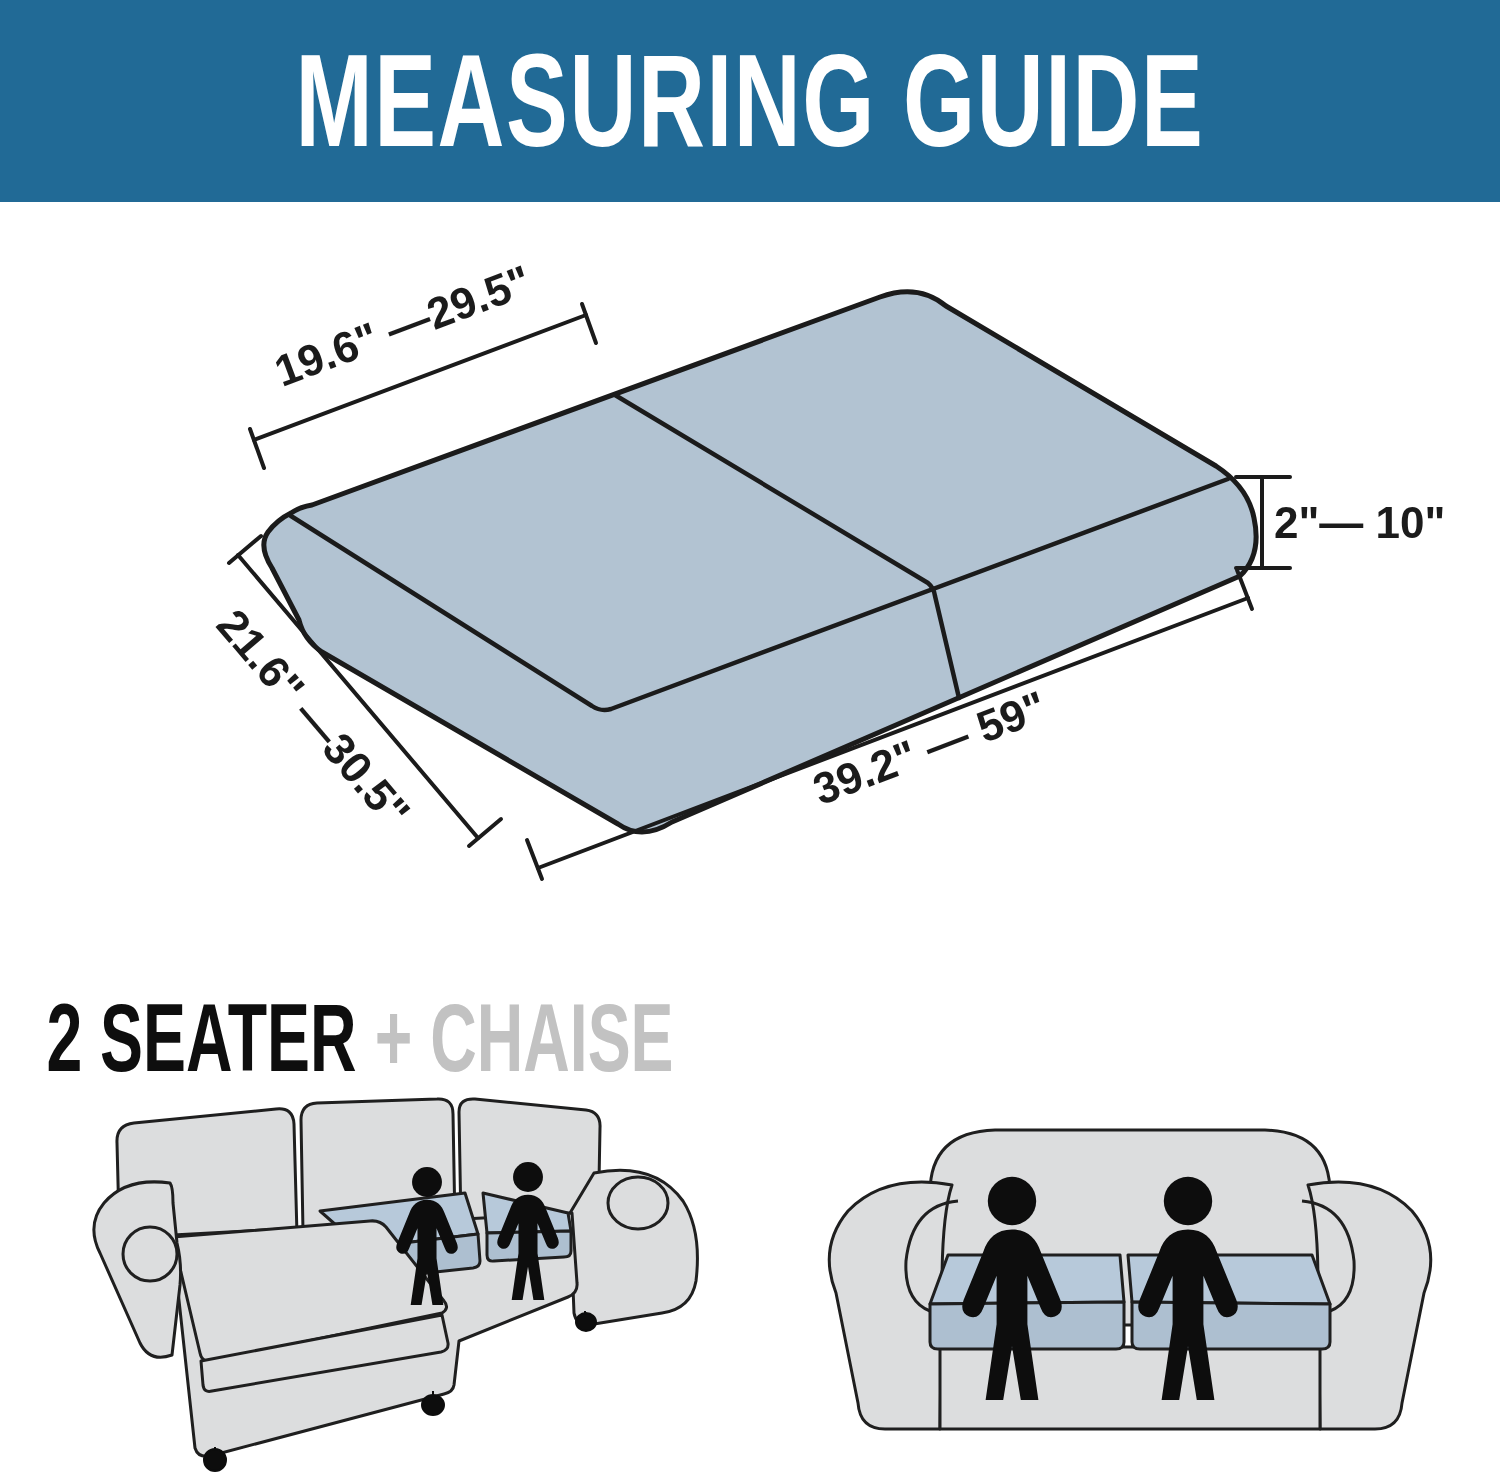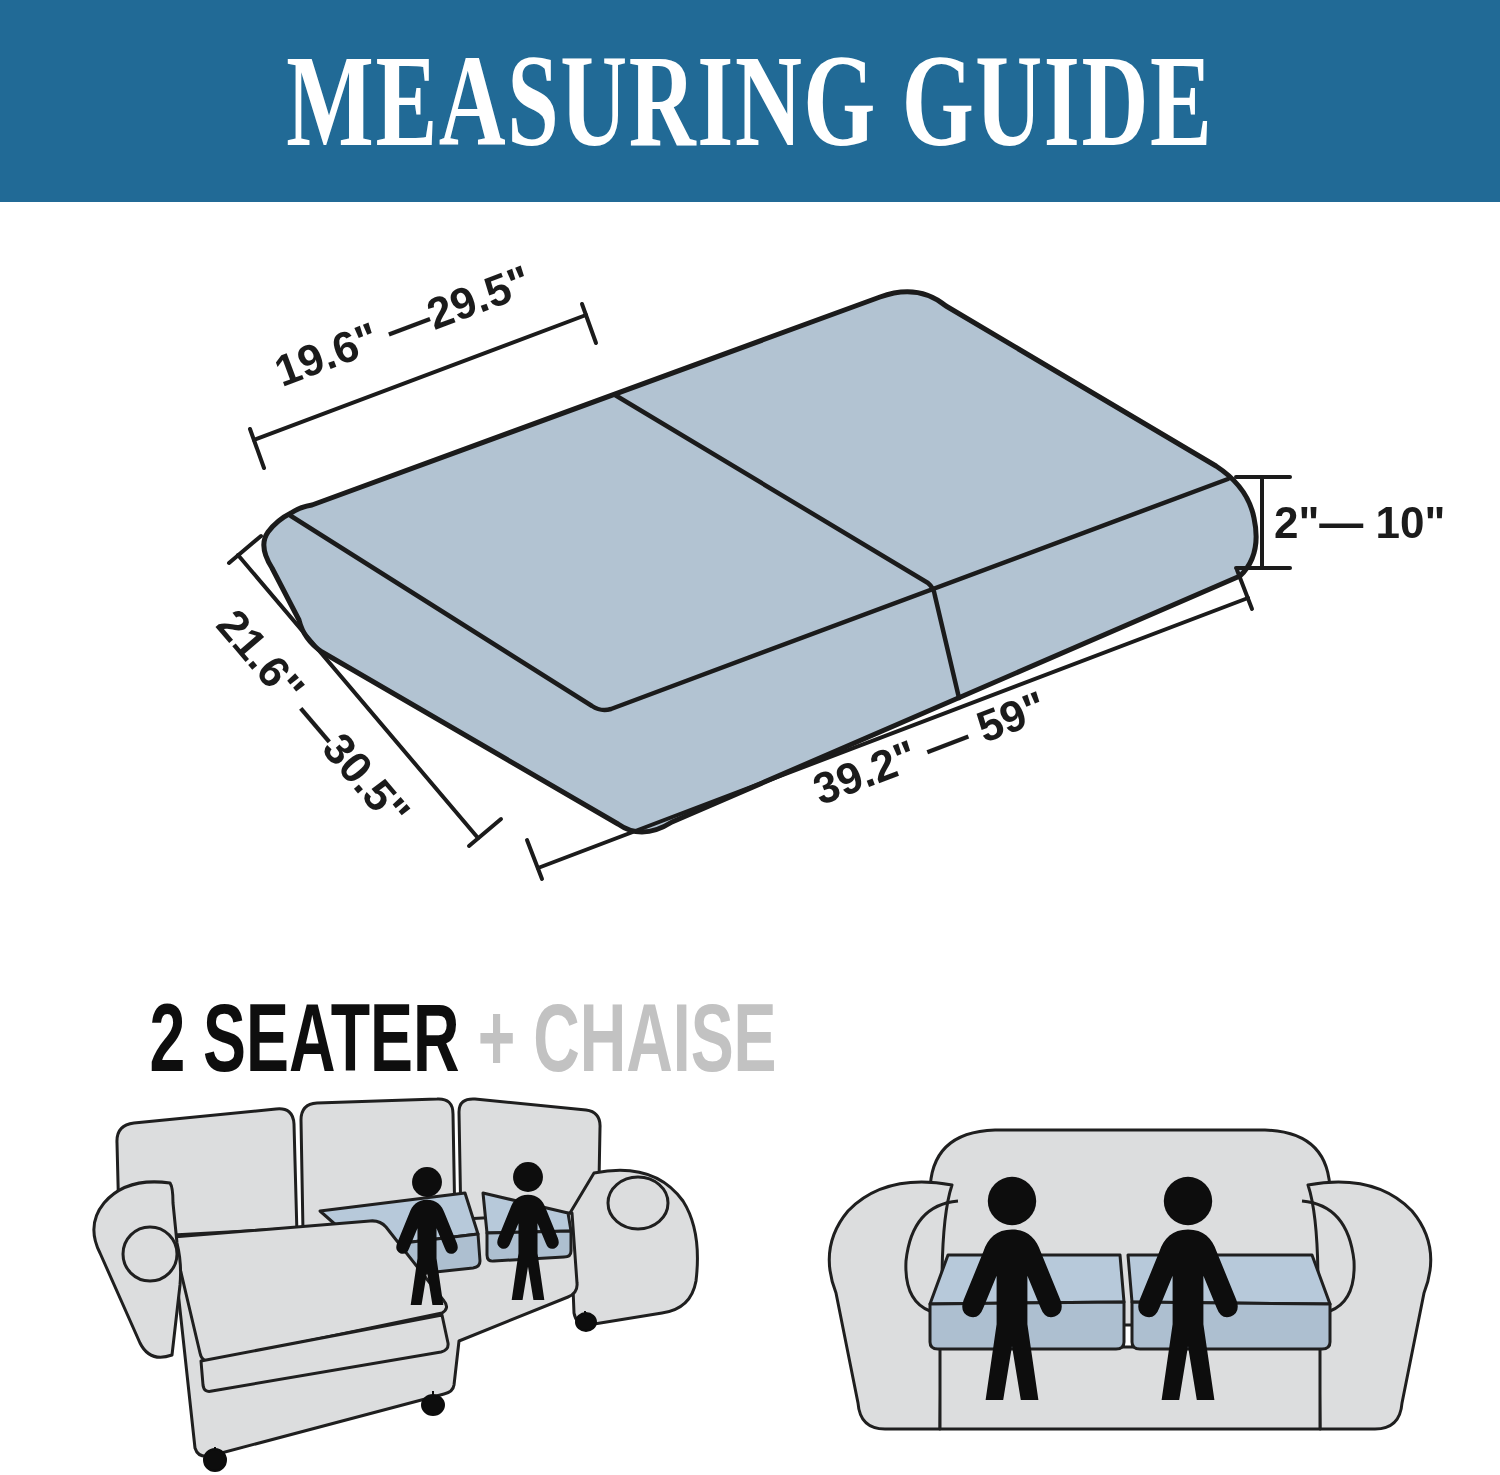--- a/index.html
+++ b/index.html
@@ -3,34 +3,34 @@
 <meta charset="utf-8">
 <style>
   html,body{margin:0;padding:0;background:#fff;}
   .page{
     position:relative;width:1500px;height:1475px;background:#ffffff;
     font-family:"Liberation Sans",sans-serif;overflow:hidden;
   }
   
   .banner{
     position:absolute;left:0;top:0;width:1500px;height:202px;
-    background:#216a96;display:flex;align-items:center;justify-content:center;font-family:Liberation Serif, serif;
+    background:#216a96;display:flex;align-items:center;justify-content:center;
   }
   .banner .title{
     color:#ffffff;font-weight:700;font-size:122px;letter-spacing:2px;
     display:inline-block;transform:scale(0.76,1.08);transform-origin:center;
     white-space:nowrap;
   }
   
   .diagram{position:absolute;left:0;top:200px;width:1500px;height:780px;}
   .dim-text{font-family:"Liberation Sans",sans-serif;font-weight:700;font-size:44px;fill:#1b1b1b;}
   
   .labels-row{position:absolute;left:0;top:990px;width:1500px;height:95px;}
   .variant-label{
-    position:absolute;top:0;height:95px;display:flex;align-items:center;
+    position:absolute;top:0;height:95px;display:flex;align-items:center;justify-content:center;
     font-weight:700;font-size:92px;color:#0e0e0e;white-space:nowrap;
   }
   .variant-label .condense{display:inline-block;transform:scale(0.70,1.05);transform-origin:center;}
   .variant-label.left-label{left:15px;width:690px;}
   .variant-label.right-label{left:740px;width:740px;}
   .muted{color:#c2c2c2;}
   .gap{display:inline-block;width:26px;}
   
   .sectional{position:absolute;left:40px;top:1085px;width:700px;height:390px;}
   .loveseat{position:absolute;left:790px;top:1105px;width:680px;height:365px;}

